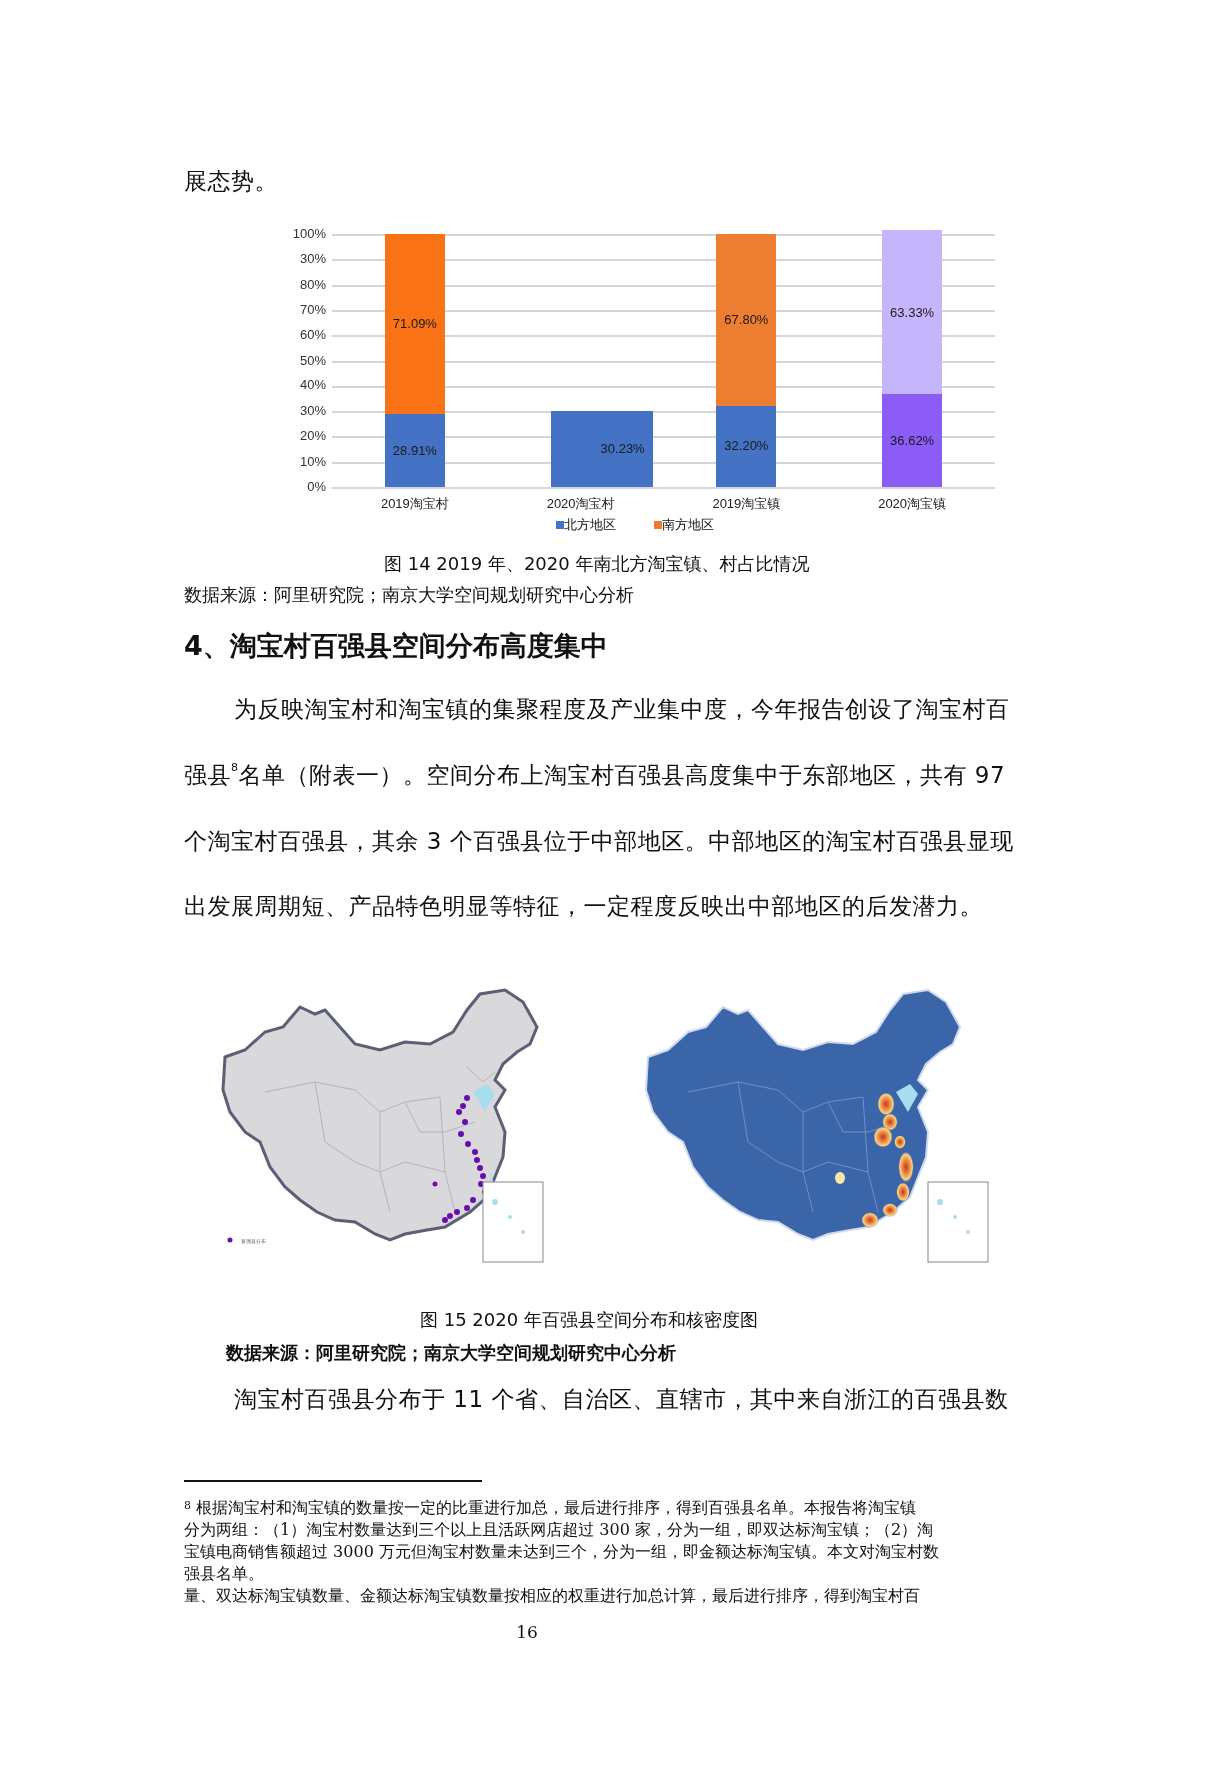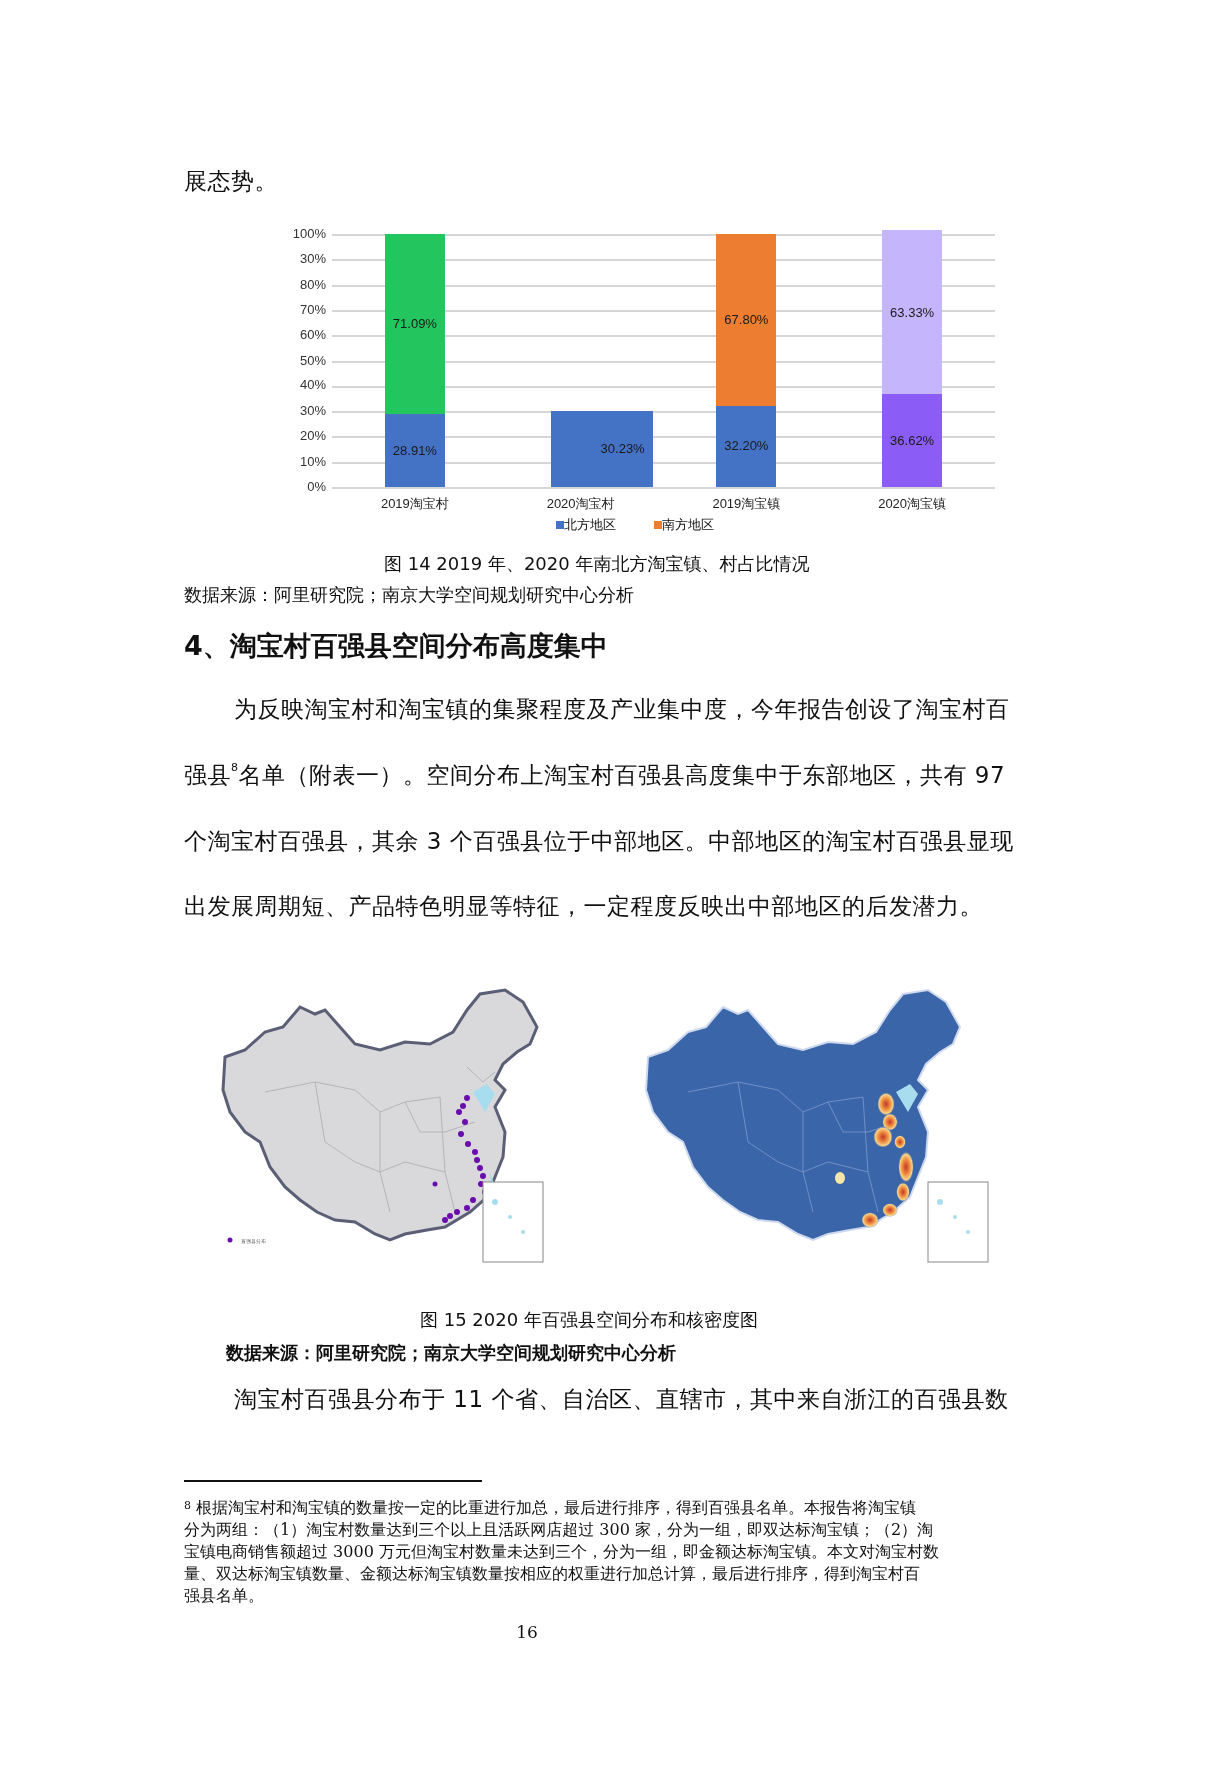--- a/index.html
+++ b/index.html
@@ -58,21 +58,21 @@
       <div class="gridline" style="top: 189.1px;"></div>
       <div class="gridline" style="top: 214.4px;"></div>
       <div class="gridline" style="top: 239.7px;"></div>
       <div class="gridline" style="top: 265px;"></div>
     </div>
   <div id="bars">
       <div class="bar" style="left: 114.875px; top: 12px; height: 253px;">
         <div class="seg" style="background: rgb(68, 114, 196); bottom: 0px; height: 73.1423px;">
           <span>28.91%</span>
         </div>
-        <div class="seg" style="background: #22c55e; bottom: 73.1423px; height: 179.858px;">
+        <div class="seg" style="background: #f97316; bottom: 73.1423px; height: 179.858px;">
           <span>71.09%</span>
         </div>
       </div>
       <div class="bar" style="left: 280.625px; top: 12px; height: 253px;">
         <div class="seg" style="background: rgb(68, 114, 196); bottom: 0px; height: 76.4819px; padding-left: 42px;">
           <span>30.23%</span>
         </div>
       </div>
       <div class="bar" style="left: 446.375px; top: 12px; height: 253px;">
         <div class="seg" style="background: rgb(68, 114, 196); bottom: 0px; height: 83px;">
@@ -214,17 +214,17 @@
 <div class="abs caption" style="left:420px; top:1308px;">图 15   2020 年百强县空间分布和核密度图</div>
 <div class="abs source" style="left:226px; top:1341px; font-weight:bold;">数据来源：阿里研究院；南京大学空间规划研究中心分析</div>
 
 <div class="abs body-text" style="left:234px; top:1388px;">淘宝村百强县分布于 11 个省、自治区、直辖市，其中来自浙江的百强县数</div>
 
 <div class="abs" style="left:184px; top:1480px; width:298px; height:2px; background:#111;"></div>
 <div class="abs footnote" style="left:184px; top:1497px;">
   <div><sup>8</sup> <span>根据淘宝村和淘宝镇的数量按一定的比重进行加总，最后进行排序，得到百强县名单。本报告将淘宝镇</span></div>
   <div>分为两组：（1）淘宝村数量达到三个以上且活跃网店超过 300 家，分为一组，即双达标淘宝镇；（2）淘</div>
   <div>宝镇电商销售额超过 3000 万元但淘宝村数量未达到三个，分为一组，即金额达标淘宝镇。本文对淘宝村数</div>
+  <div>强县名单。</div>
   <div>量、双达标淘宝镇数量、金额达标淘宝镇数量按相应的权重进行加总计算，最后进行排序，得到淘宝村百</div>
-  <div>强县名单。</div>
 </div>
 
 <div class="abs" style="left:0; width:1054px; top:1622px; text-align:center; font-size:17px; font-family:'DejaVu Serif','Liberation Serif',serif;">16</div>
 
 </body></html>

